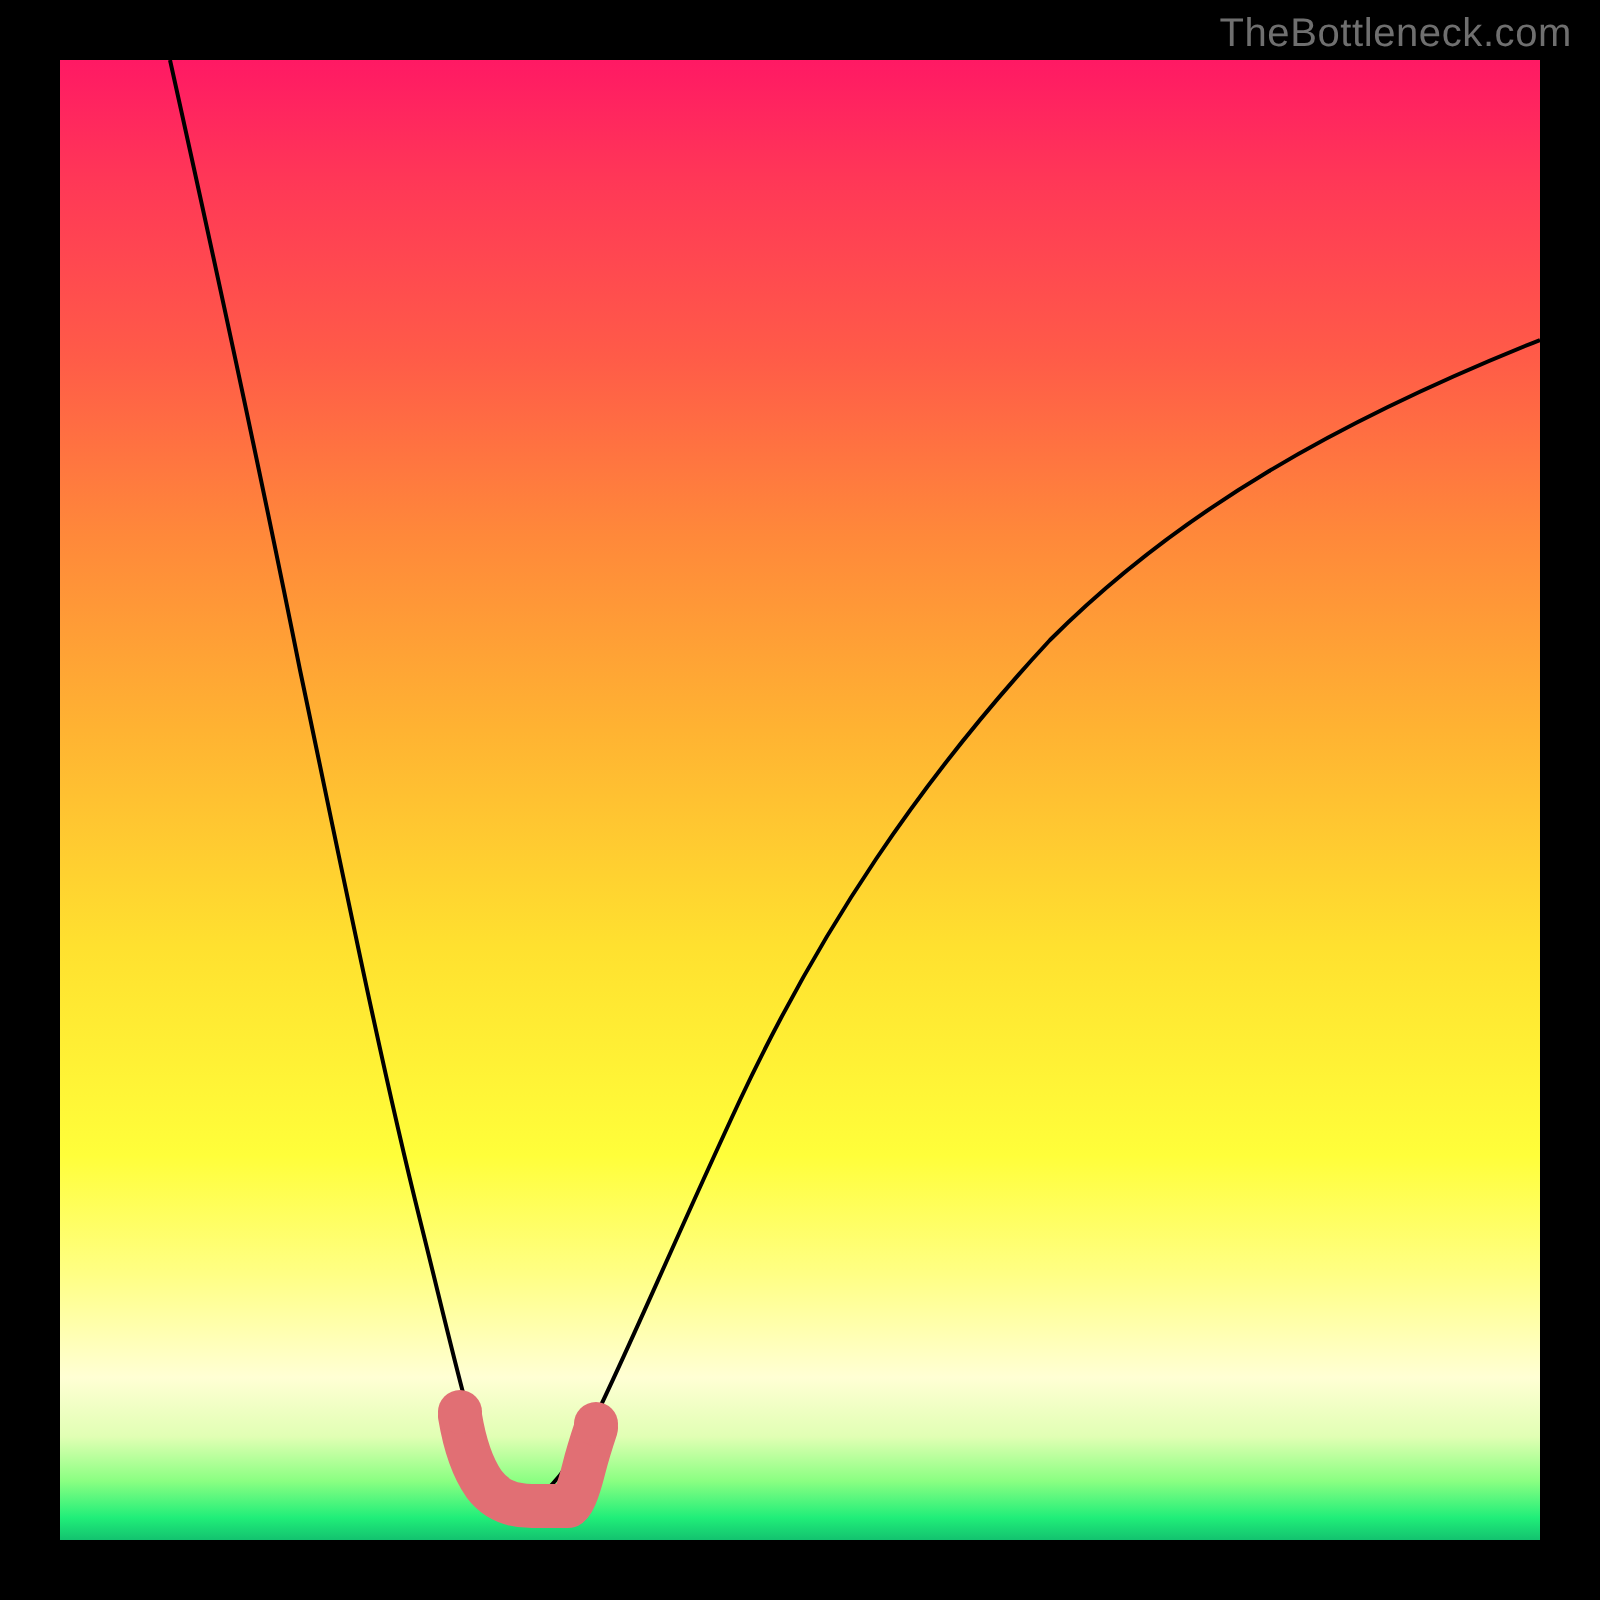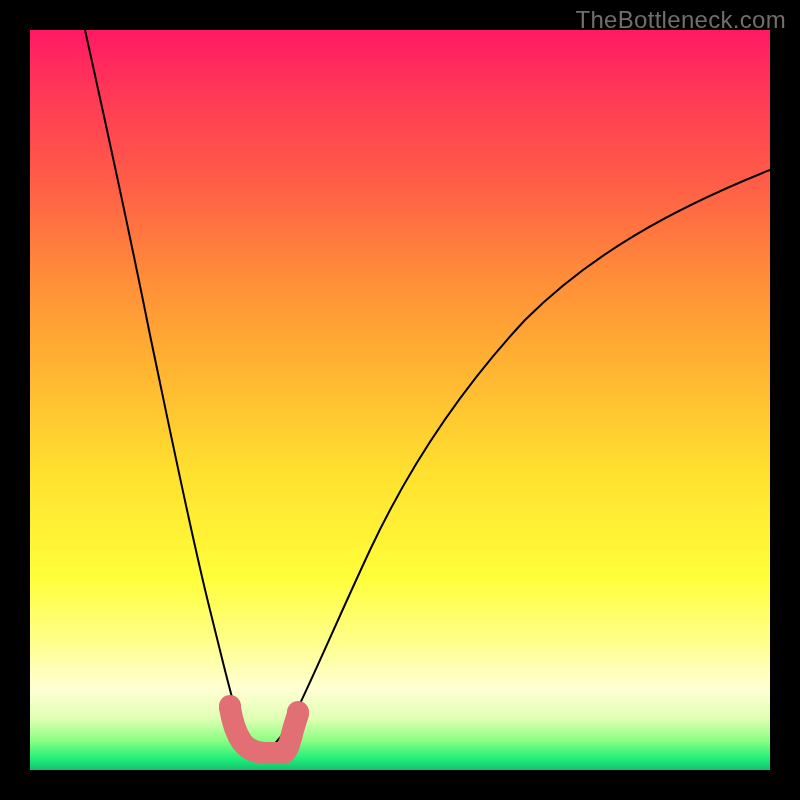--- a/index.html
+++ b/index.html
@@ -32,21 +32,21 @@
       #8bff82 96%,
       #20ee79 98.5%,
       #13c26f 100%
     );
   }
   .watermark {
     position: absolute;
     top: 6px;
     right: 14px;
     color: #6f6f6f;
-    font-size: 24px;
+    font-size: 20px;
     font-weight: 500;
     letter-spacing: 0.3px;
   }
   svg.curves {
     position: absolute;
     left: 0;
     top: 0;
     width: 740px;
     height: 740px;
     display: block;

